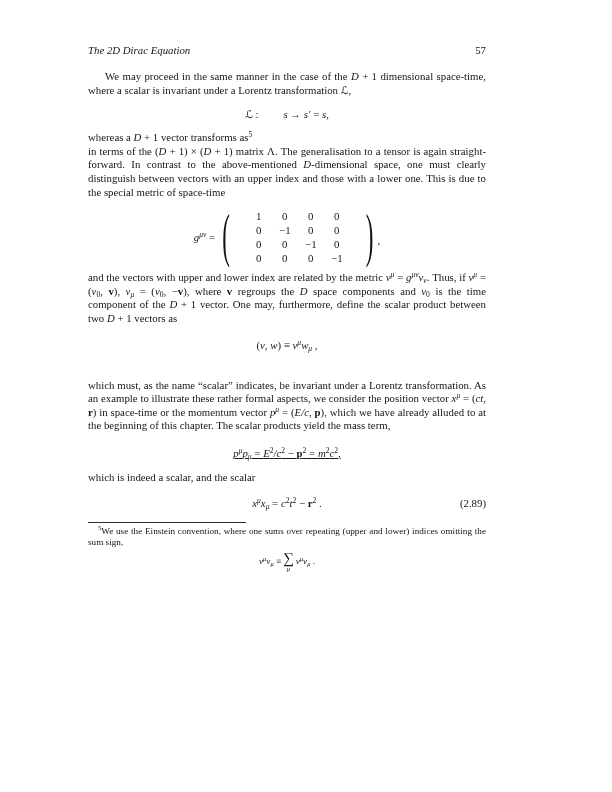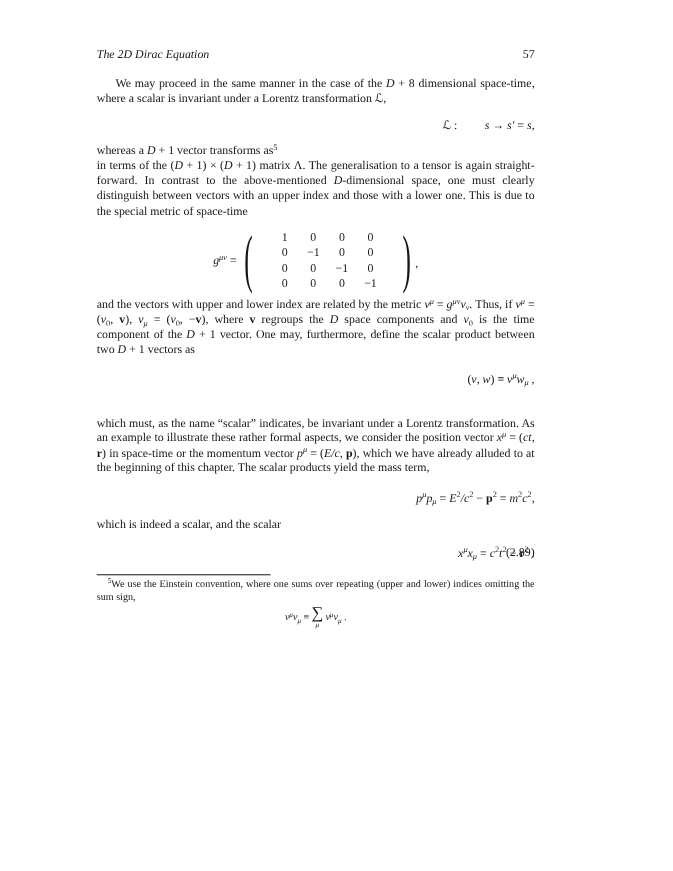--- a/index.html
+++ b/index.html
@@ -3,25 +3,25 @@
 <meta charset="utf-8">
 <style>
   html,body{margin:0;padding:0;background:#ffffff;}
   .page{position:relative;width:612px;height:792px;background:#ffffff;overflow:hidden;
         font-family:"Liberation Serif","DejaVu Serif","DejaVu Sans",serif;color:#151515;}
   .textblock{position:absolute;left:88px;top:44px;width:398px;}
   .running-header{display:flex;justify-content:space-between;font-size:10.8px;line-height:13px;}
   .rh-title{font-style:italic;}
   .para{margin:0;text-align:justify;font-size:10.8px;line-height:13.6px;}
   .para1{margin-top:13px;text-indent:17px;}
-  .eq{position:relative;text-align:right;font-size:10.8px;line-height:15px;}
+  .eq{position:relative;text-align:center;font-size:10.8px;line-height:15px;}
   .eqA{margin:10px 0 9px;}
   .eqB{margin:9px 0 9px;}
   .eqC{margin:12px 0 26px;}
-  .eqD{margin:13px 0 10px;}
+  .eqD{margin:13px 0 10px;text-decoration:underline;}
   .eqE{margin:11px 0 0;}
   .eqno{position:absolute;right:0;top:50%;transform:translateY(-50%);font-size:10.8px;}
   .mi{font-style:italic;}
   .mb{font-weight:bold;}
   .msup{font-size:70%;position:relative;top:-0.52em;line-height:0;}
   .msub{font-size:70%;position:relative;top:0.28em;line-height:0;}
   .mtuck{margin-left:-0.52em;}
   .msp{margin-left:2.3em;}
   .matrix-line{display:flex;justify-content:center;align-items:center;margin:10px 0 6px;font-size:10.8px;}
   .matrix-label{margin-right:6px;white-space:nowrap;font-family:Liberation Serif, serif;}
@@ -42,21 +42,21 @@
 <body>
 
 <div class="page">
   <div class="textblock">
 
     <div class="running-header">
       <span class="rh-title">The 2D Dirac Equation</span>
       <span class="rh-num">57</span>
     </div>
 
-    <p class="para para1"><span>We may proceed in the same manner in the case of the </span><span class="mi">D</span><span> + 8 dimensional space-time, where a scalar is invariant under a Lorentz transformation ℒ,</span></p>
+    <p class="para para1"><span>We may proceed in the same manner in the case of the </span><span class="mi">D</span><span> + 1 dimensional space-time, where a scalar is invariant under a Lorentz transformation ℒ,</span></p>
 
     <div class="eq eqA">
       <span class="eq-body"><span>ℒ :</span><span class="mi msp">s</span><span> → </span><span class="mi">s′</span><span> = </span><span class="mi">s</span><span>,</span></span>
     </div>
 
     <p class="para"><span>whereas a </span><span class="mi">D</span><span> + 1 vector transforms as</span><span class="msup">5</span></p>
 
 
     <p class="para"><span>in terms of the (</span><span class="mi">D</span><span> + 1) × (</span><span class="mi">D</span><span> + 1) matrix Λ. The generalisation to a tensor is again straight-forward. In contrast to the above-mentioned </span><span class="mi">D</span><span>-dimensional space, one must clearly distinguish between vectors with an upper index and those with a lower one. This is due to the special metric of space-time</span></p>
 

